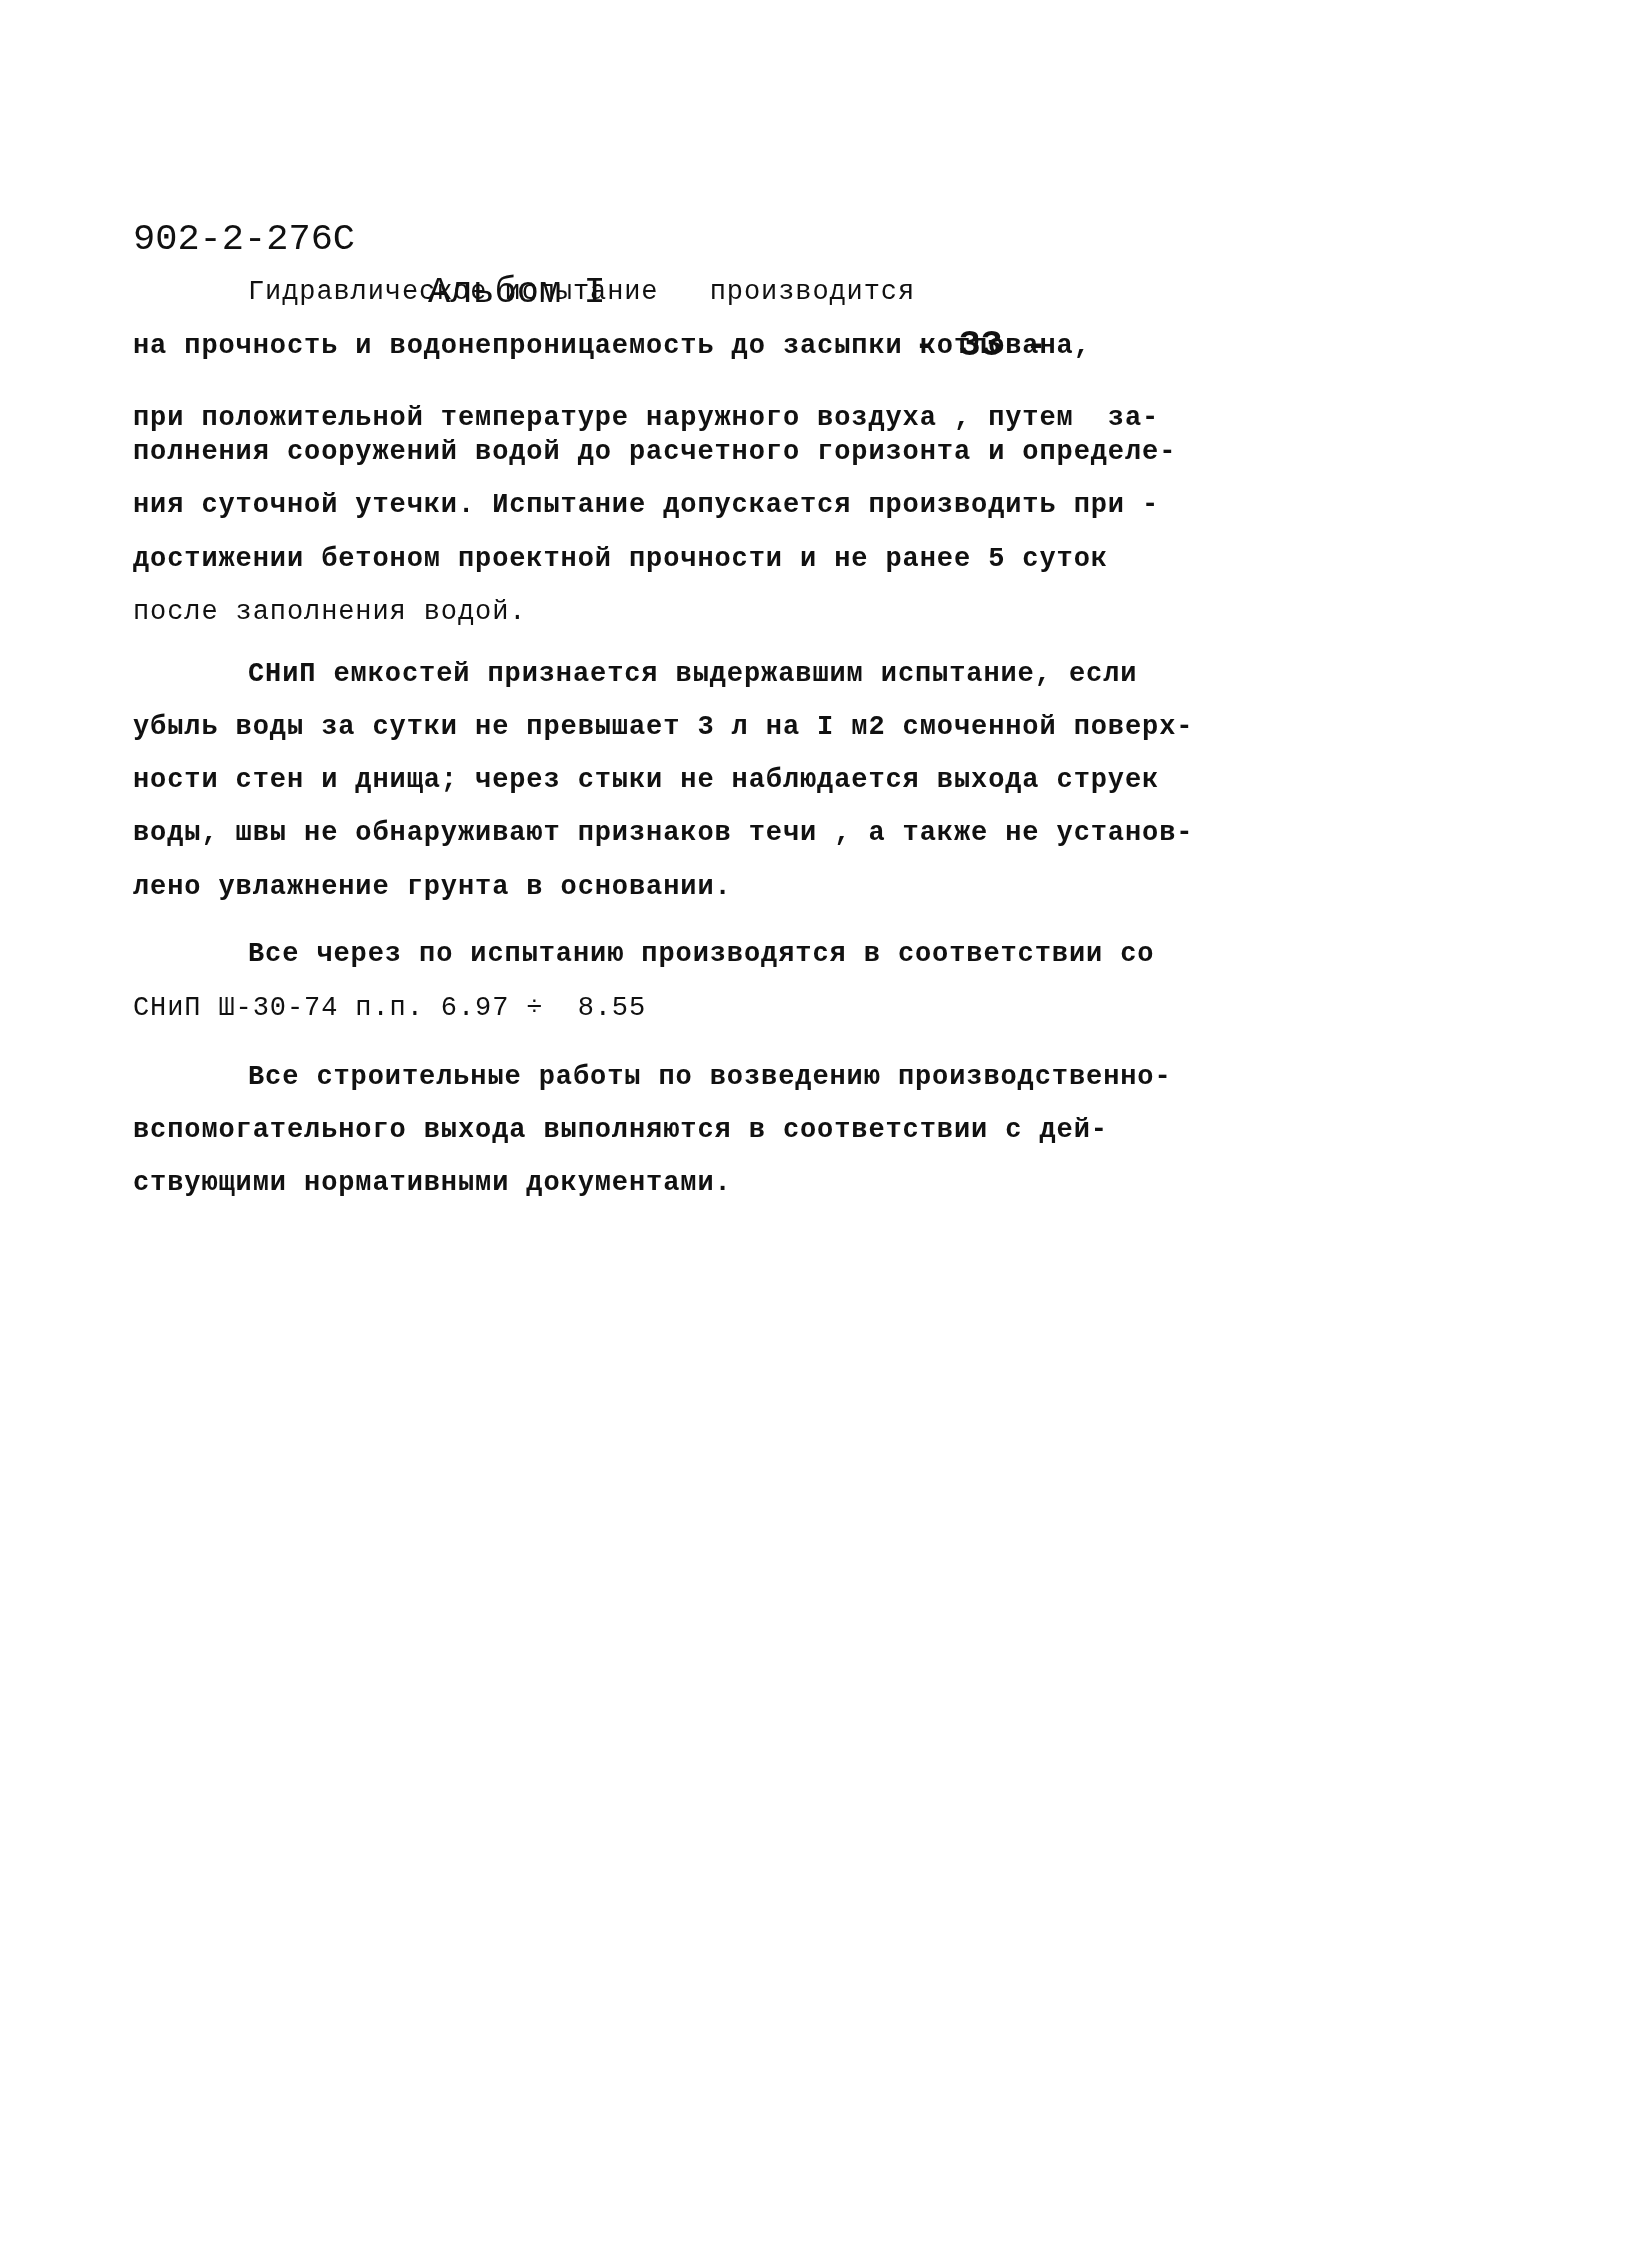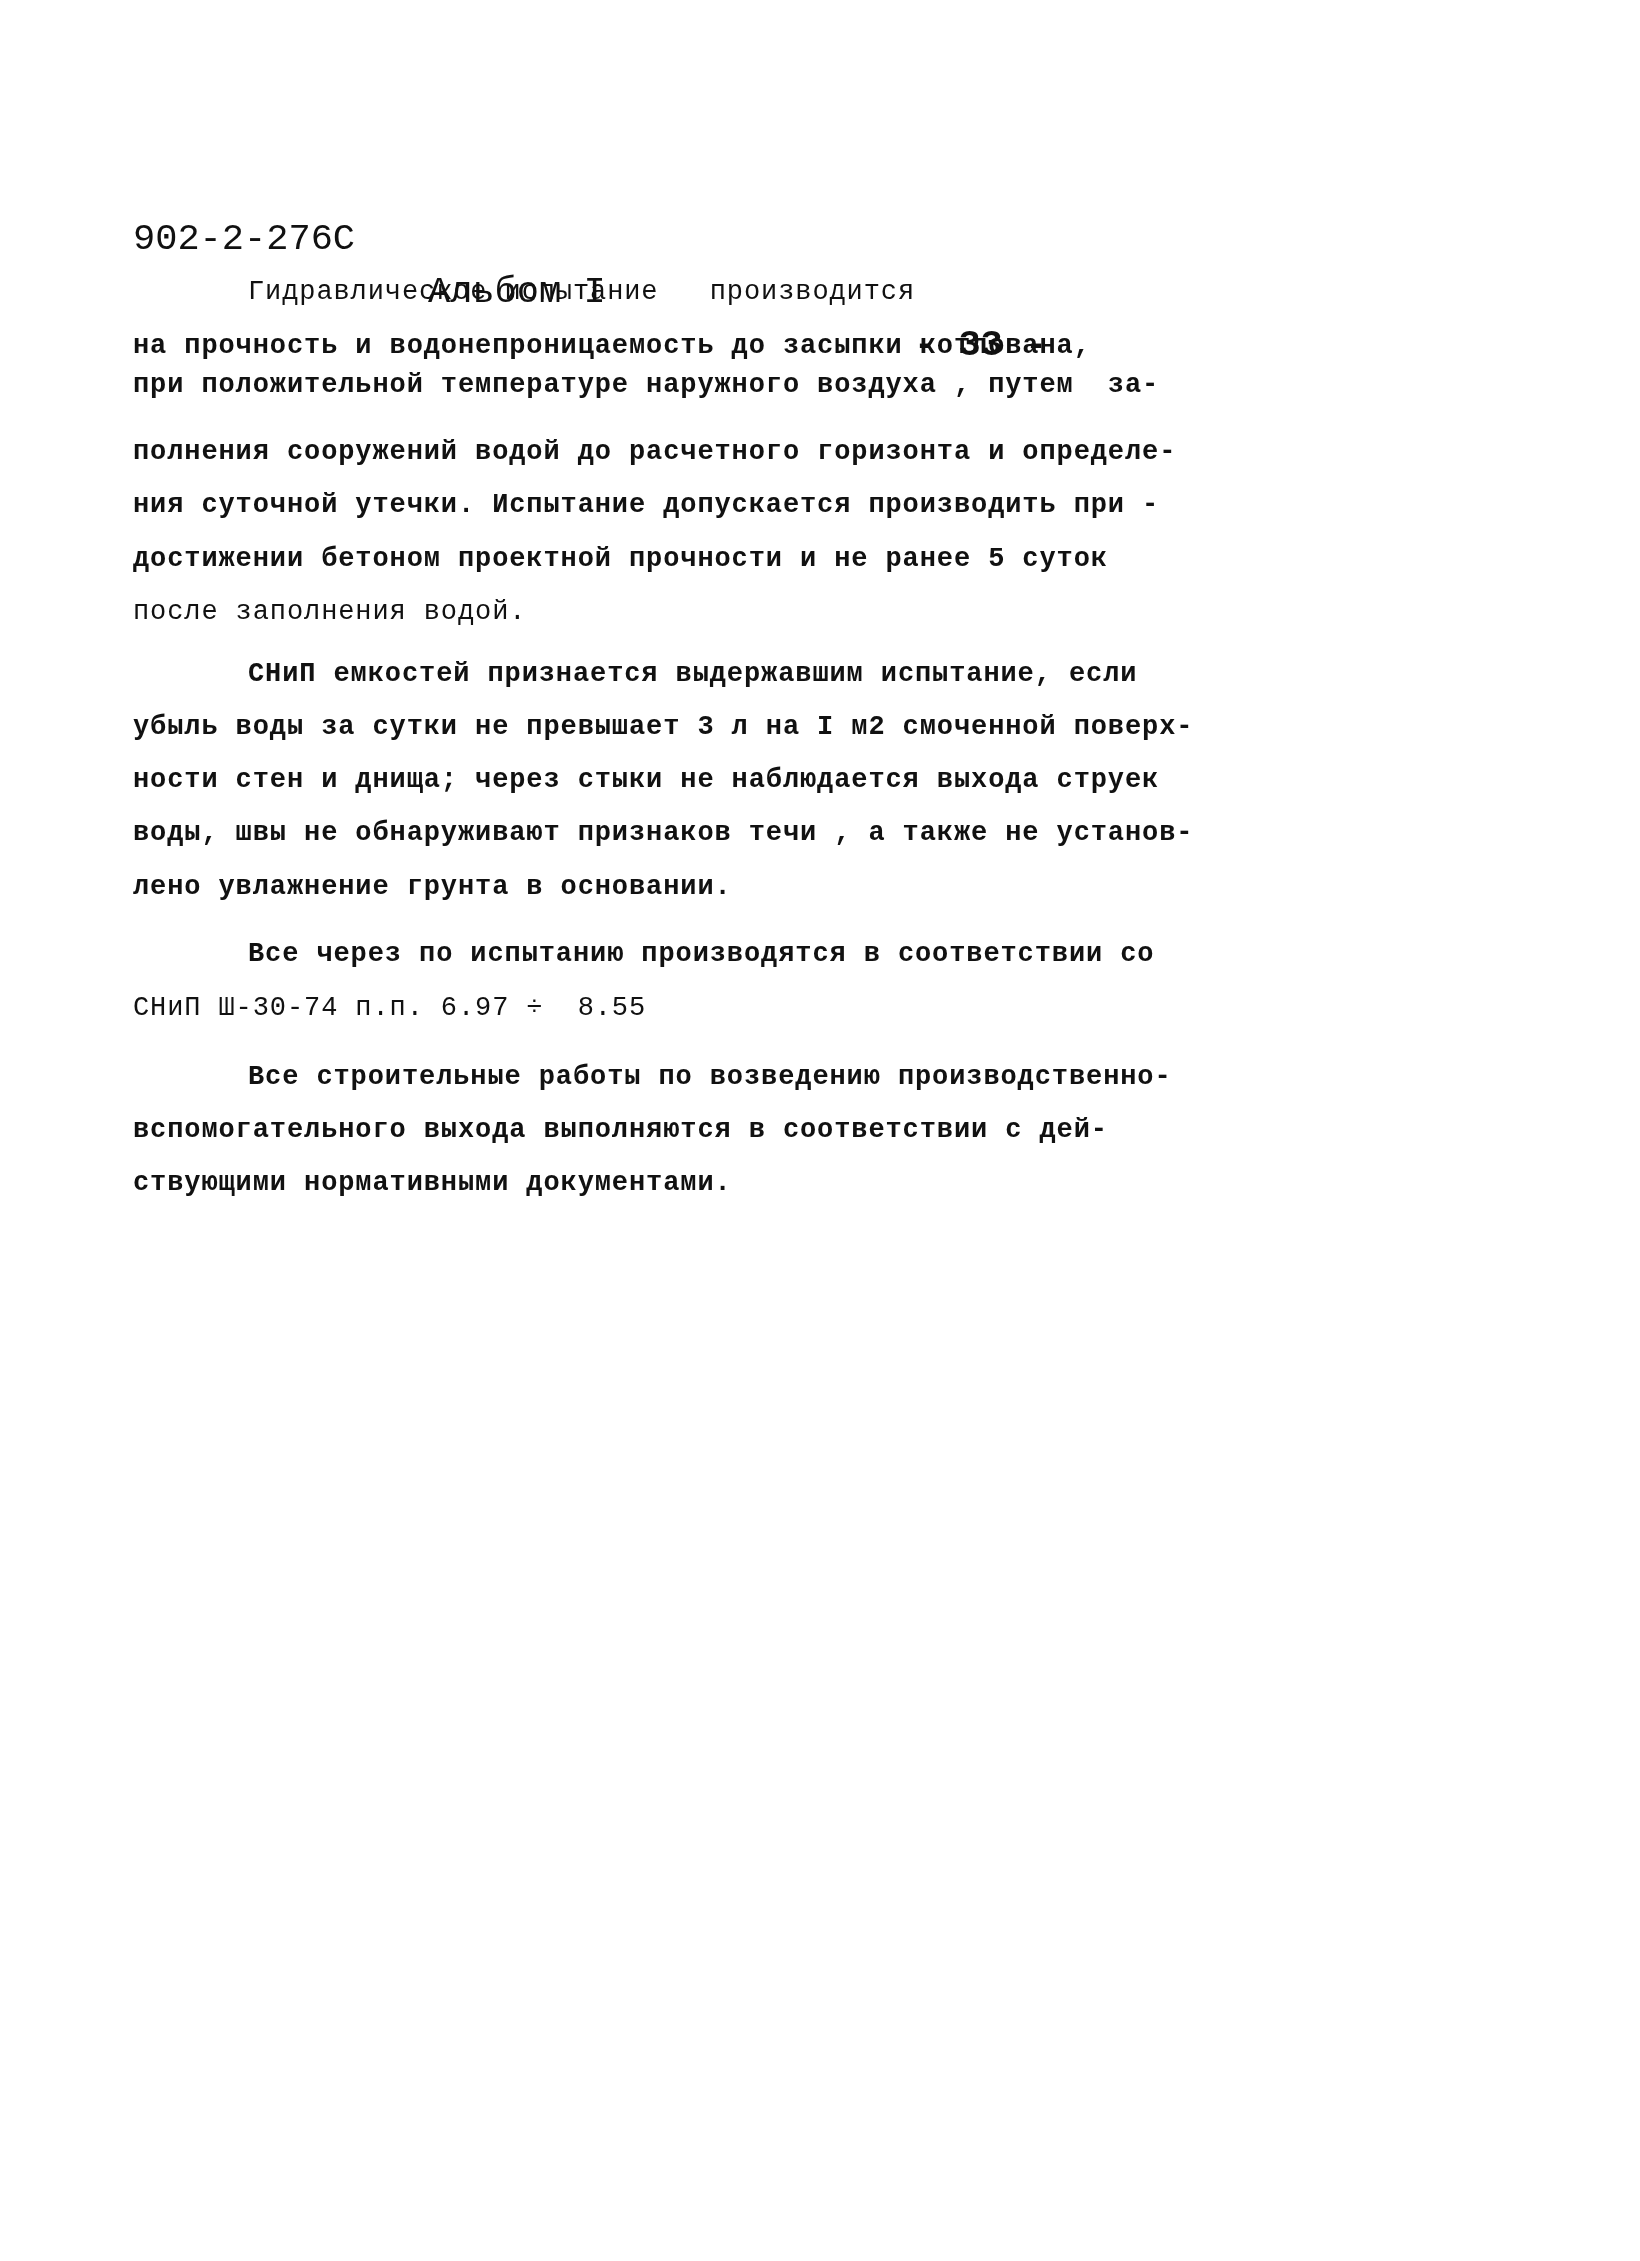--- a/index.html
+++ b/index.html
@@ -51,21 +51,21 @@
 
   <div class="header">
     <span class="code">902-2-276С</span>
     <span class="album">Альбом I</span>
     <span class="pagenum">- 33 -</span>
   </div>
 
   <div>
     <div class="line indent light" style="top:266px">Гидравлическое испытание   производится</div>
     <div class="line" style="top:320px">на прочность и водонепроницаемость до засыпки котлована,</div>
-    <div class="line" style="top:359px">при положительной температуре наружного воздуха , путем  за-</div>
+    <div class="line" style="top:392px">при положительной температуре наружного воздуха , путем  за-</div>
     <div class="line" style="top:426px">полнения сооружений водой до расчетного горизонта и определе-</div>
     <div class="line" style="top:479px">ния суточной утечки. Испытание допускается производить при -</div>
     <div class="line" style="top:533px">достижении бетоном проектной прочности и не ранее 5 суток</div>
     <div class="line light" style="top:586px">после заполнения водой.</div>
   </div>
 
   <div>
     <div class="line indent" style="top:648px">СНиП емкостей признается выдержавшим испытание, если</div>
     <div class="line" style="top:701px">убыль воды за сутки не превышает 3 л на I м2 смоченной поверх-</div>
     <div class="line" style="top:754px">ности стен и днища; через стыки не наблюдается выхода струек</div>

